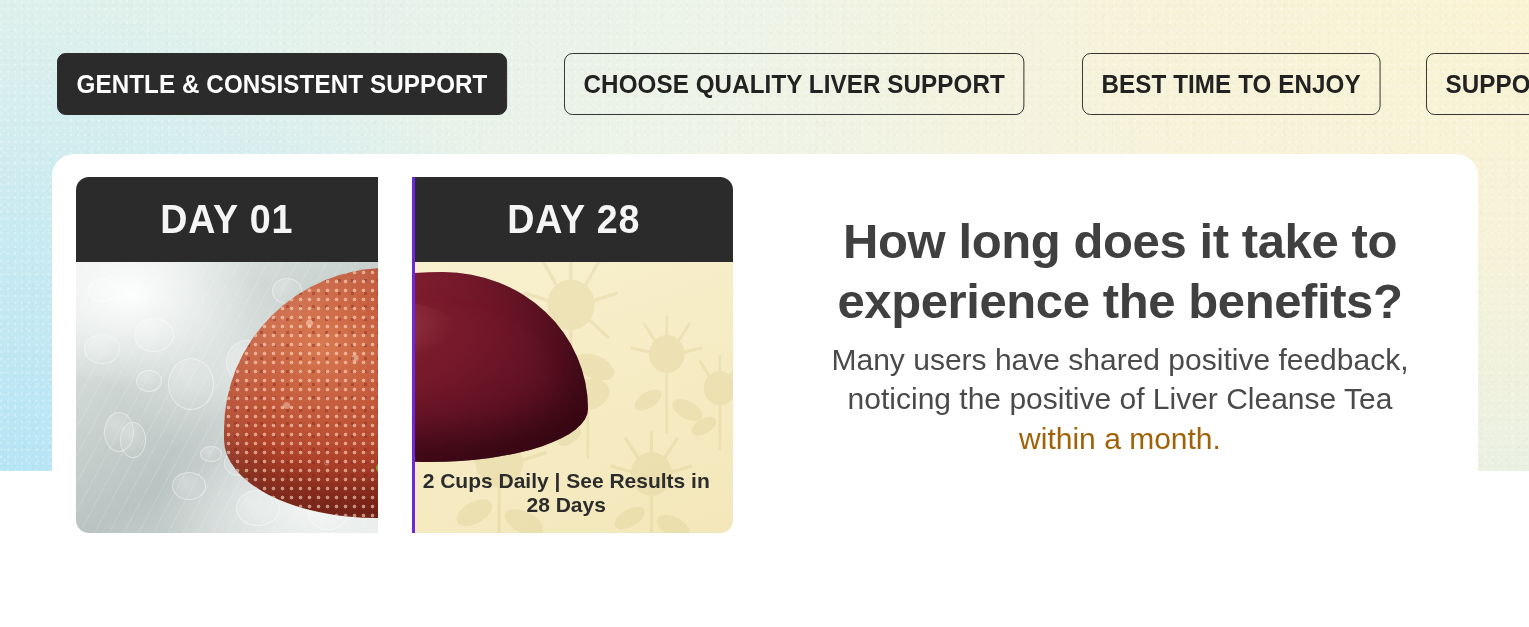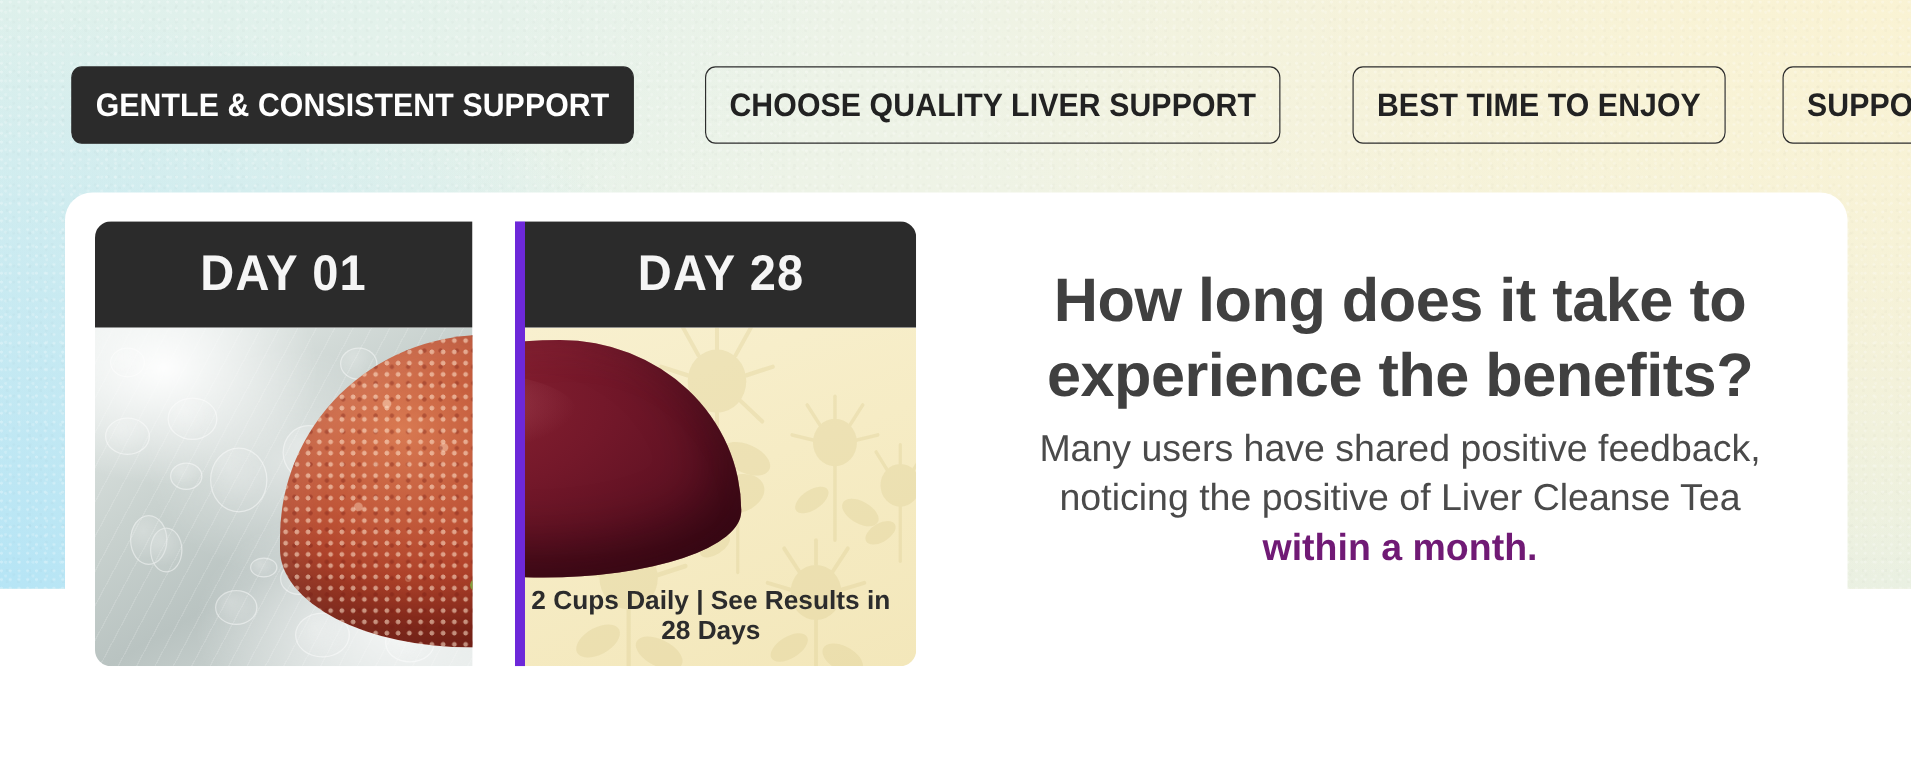--- a/index.html
+++ b/index.html
@@ -77,21 +77,21 @@
   #media {
     position:absolute;
     left:24px; top:23px;
     width:657px; height:356px;
     border-radius:13px;
     overflow:hidden;
     display:flex;
   }
   .panel { position:relative; height:100%; overflow:hidden; }
   .panel.left  { width:319px; }
-  .panel.right { width:338px; border-left:8px solid #6d28d9;margin-left:34px; }
+  .panel.right { width:338px; border-left:3px solid #6d28d9;margin-left:34px; }
 
   .panel-head {
     position:relative;
     height:85px;
     background:#2b2b2b;
     display:flex; align-items:center; justify-content:center;
     z-index:4;
   }
   .panel-head span {
     color:#f5f5f5;
@@ -212,21 +212,21 @@
     line-height:1.22;
     letter-spacing:-.4px;
   }
   #body {
     margin-top:8px;
     color:#4a4a4a;
     font-size:30px;
     font-weight:400;
     line-height:1.33;
   }
-  #body .bold { font-weight:700; color:#701a75; }
+  #body .bold { font-weight:400; color:#a16207; }
 </style>
 </head>
 <body>
 
 <div id="page">
   <div id="grain"></div>
 
   <div id="tabs">
     <div class="tab active">
       <span>GENTLE &amp; CONSISTENT SUPPORT</span>

